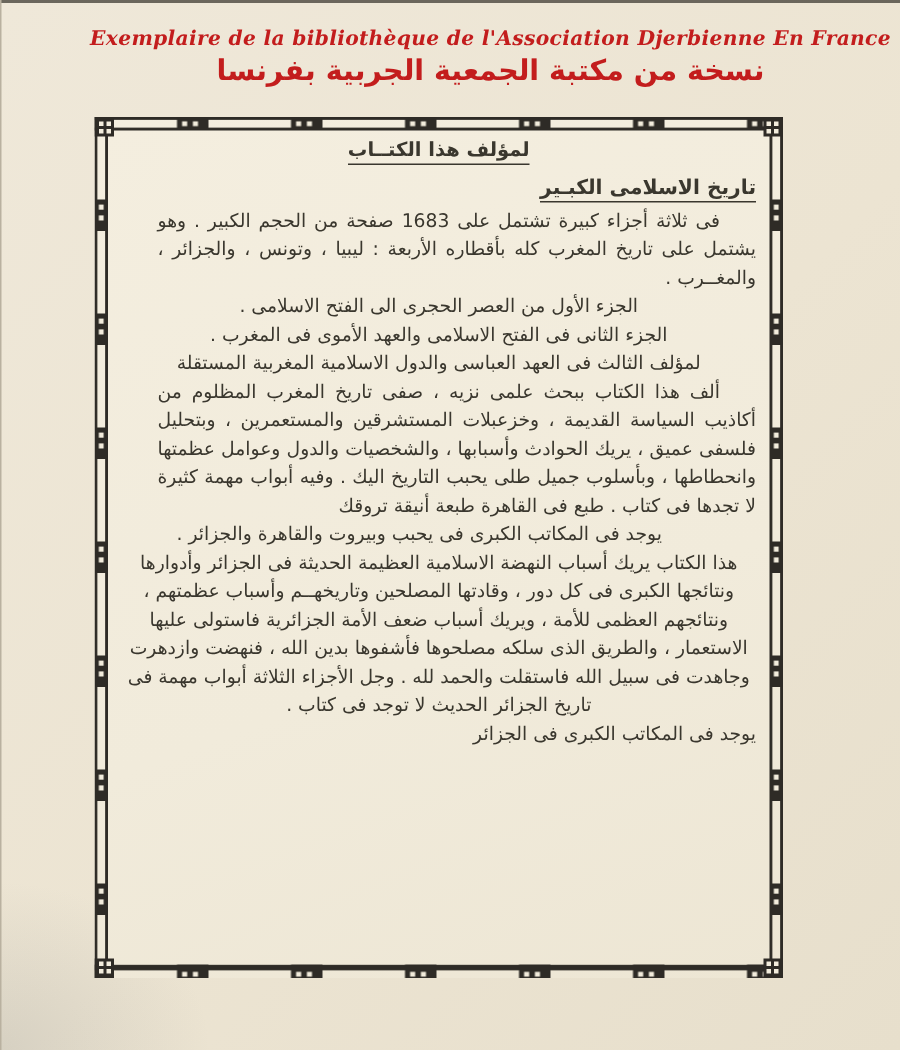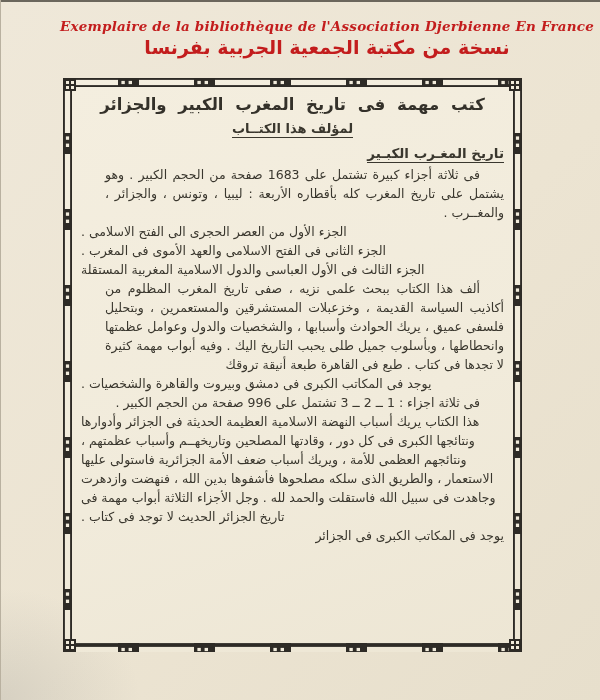--- a/index.html
+++ b/index.html
@@ -44,21 +44,21 @@
   .book-subtitle{
     text-align:center;font-weight:bold;font-size:13px;margin:2px 0 6px 0;
   }
   .book-subtitle span{border-bottom:1.6px solid #3a372e;padding-bottom:1px;margin-top:20px;}
   .section-heading{
     font-weight:bold;font-size:13.5px;margin:3px 0 2px 0;display:block;
   }
   .section-heading span{border-bottom:1.6px solid #3a372e;padding-bottom:1px;}
   p.para{margin:0;text-align:justify;text-justify:inter-word;}
   p.indent{text-indent:24px;margin-left:24px;}
-  p.plainline{text-align:left;}
+  p.plainline{text-align:center;}
   p.inset{padding-right:26px;}
   .footer-note{text-align:center;margin-top:2px;}
 </style>
 </head>
 <body>
 
 <div class="scan-edge-top"></div>
 <div class="scan-edge-left"></div>
 
 <div class="stamp">
@@ -110,37 +110,35 @@
         <rect x="3" y="568" width="3" height="3"></rect>
       <rect x="448" y="563" width="3" height="3"></rect>
         <rect x="453" y="568" width="3" height="3"></rect>
         <rect x="453" y="563" width="3" height="3"></rect>
         <rect x="448" y="568" width="3" height="3"></rect>
     </g>
   </svg>
 
   <div class="page-body">
 
-    <h1 class="book-title">كتب مهمة فى تاريخ المغرب الكبير والجزائر</h1>
     <div class="book-subtitle">
       <span>لمؤلف هذا الكتــاب</span>
     </div>
 
     <div class="section">
       <span class="section-heading">
-        <span>تاريخ المغـرب الكبـير</span>
+        <span>تاريخ الاسلامى الكبـير</span>
       </span>
       <p class="para indent">فى ثلاثة أجزاء كبيرة تشتمل على 1683 صفحة من الحجم الكبير . وهو يشتمل على تاريخ المغرب كله بأقطاره الأربعة : ليبيا ، وتونس ، والجزائر ، والمغــرب .</p>
       <p class="para plainline">الجزء الأول من العصر الحجرى الى الفتح الاسلامى .</p>
       <p class="para plainline">الجزء الثانى فى الفتح الاسلامى والعهد الأموى فى المغرب .</p>
-      <p class="para plainline">الجزء الثالث فى الأول العباسى والدول الاسلامية المغربية المستقلة</p>
+      <p class="para plainline">لمؤلف الثالث فى العهد العباسى والدول الاسلامية المغربية المستقلة</p>
       <p class="para indent">ألف هذا الكتاب ببحث علمى نزيه ، صفى تاريخ المغرب المظلوم من أكاذيب السياسة القديمة ، وخزعبلات المستشرقين والمستعمرين ، وبتحليل فلسفى عميق ، يريك الحوادث وأسبابها ، والشخصيات والدول وعوامل عظمتها وانحطاطها ، وبأسلوب جميل طلى يحبب التاريخ اليك . وفيه أبواب مهمة كثيرة لا تجدها فى كتاب . طبع فى القاهرة طبعة أنيقة تروقك</p>
-      <p class="para plainline inset">يوجد فى المكاتب الكبرى فى دمشق وبيروت والقاهرة والشخصيات .</p>
+      <p class="para plainline inset">يوجد فى المكاتب الكبرى فى يحبب وبيروت والقاهرة والجزائر .</p>
     </div>
 
     <div class="section">
-      <p class="para indent">فى ثلاثة اجزاء : 1 ــ 2 ــ 3 تشتمل على 996 صفحة من الحجم الكبير .</p>
       <p class="para plainline">هذا الكتاب يريك أسباب النهضة الاسلامية العظيمة الحديثة فى الجزائر وأدوارها ونتائجها الكبرى فى كل دور ، وقادتها المصلحين وتاريخهــم وأسباب عظمتهم ، ونتائجهم العظمى للأمة ، ويريك أسباب ضعف الأمة الجزائرية فاستولى عليها الاستعمار ، والطريق الذى سلكه مصلحوها فأشفوها بدين الله ، فنهضت وازدهرت وجاهدت فى سبيل الله فاستقلت والحمد لله . وجل الأجزاء الثلاثة أبواب مهمة فى تاريخ الجزائر الحديث لا توجد فى كتاب .</p>
     </div>
 
     <p class="para footer-note">يوجد فى المكاتب الكبرى فى الجزائر</p>
   </div>
 </div>
 
 </body></html>

